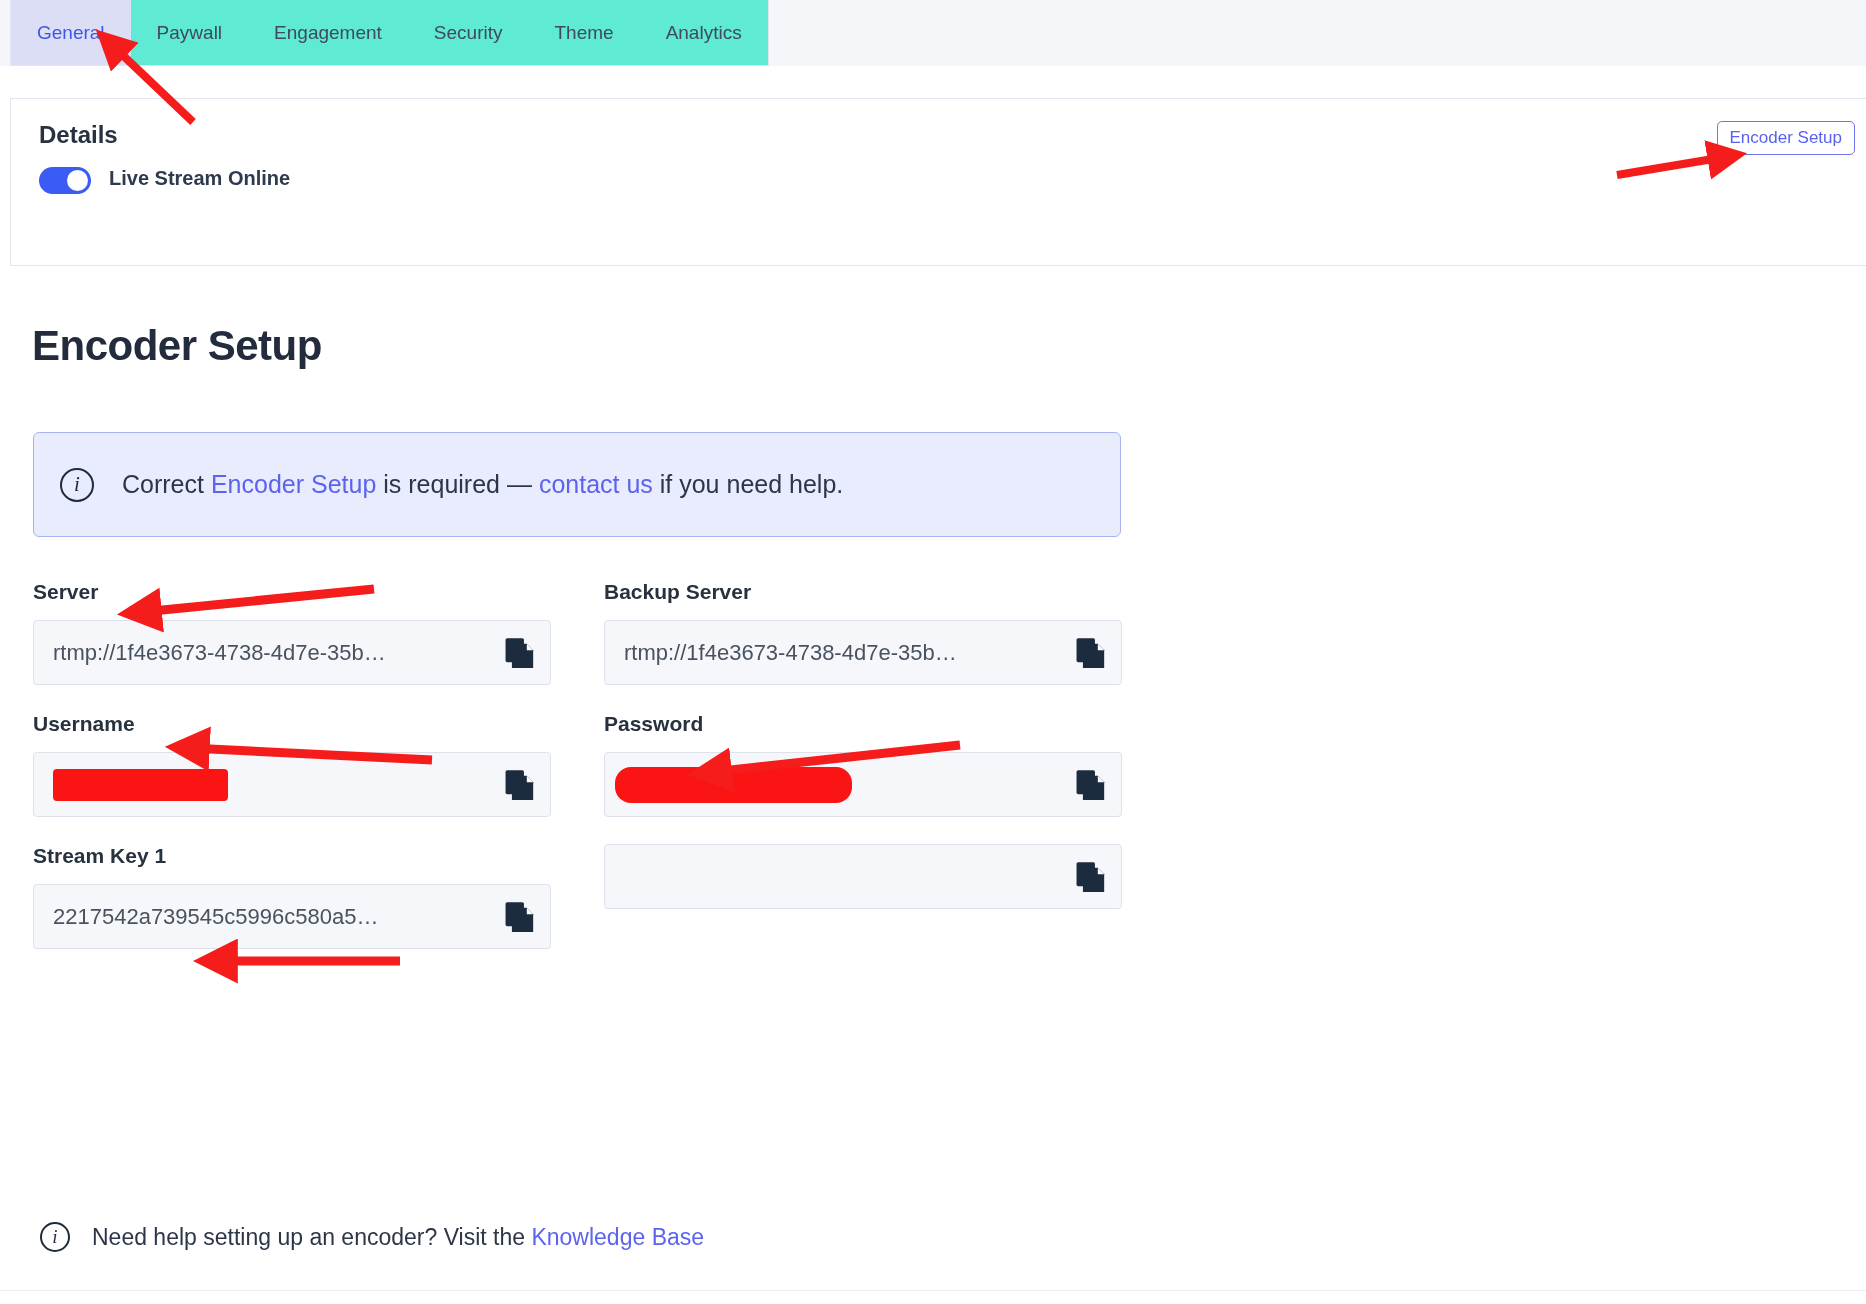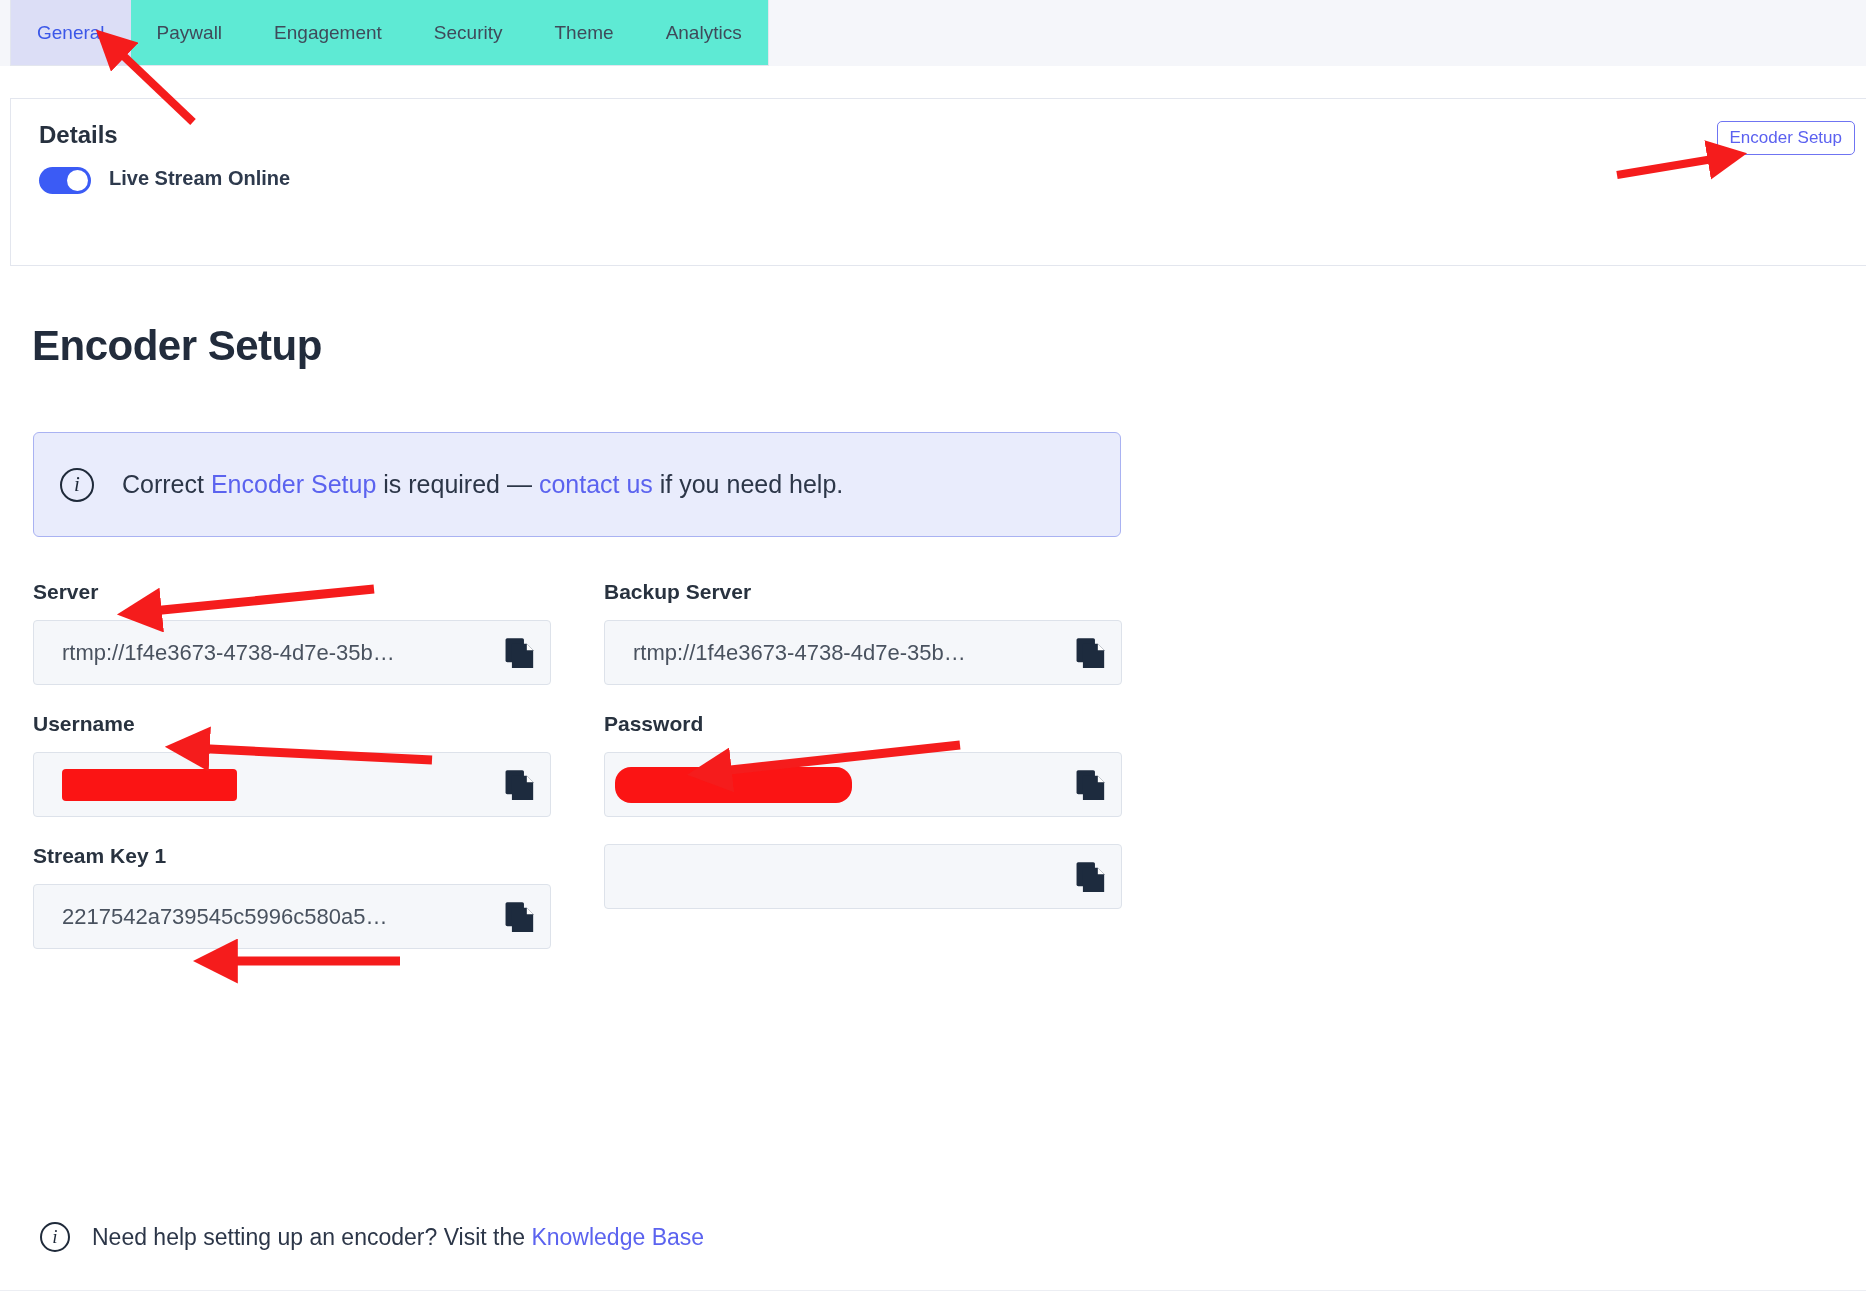--- a/index.html
+++ b/index.html
@@ -194,21 +194,21 @@
   }
   .field-box {
     position: relative;
     height: 65px;
     box-sizing: border-box;
     background: #f5f7fa;
     border: 1px solid #dde2ea;
     border-radius: 4px;
     display: flex;
     align-items: center;
-    padding: 0 62px 0 28px;
+    padding: 0 62px 0 19px;
     overflow: hidden;
   }
   .field-value {
     font-size: 22px;
     color: #49525f;
     white-space: nowrap;
     overflow: hidden;
     text-overflow: clip;
   }
   .redaction {

